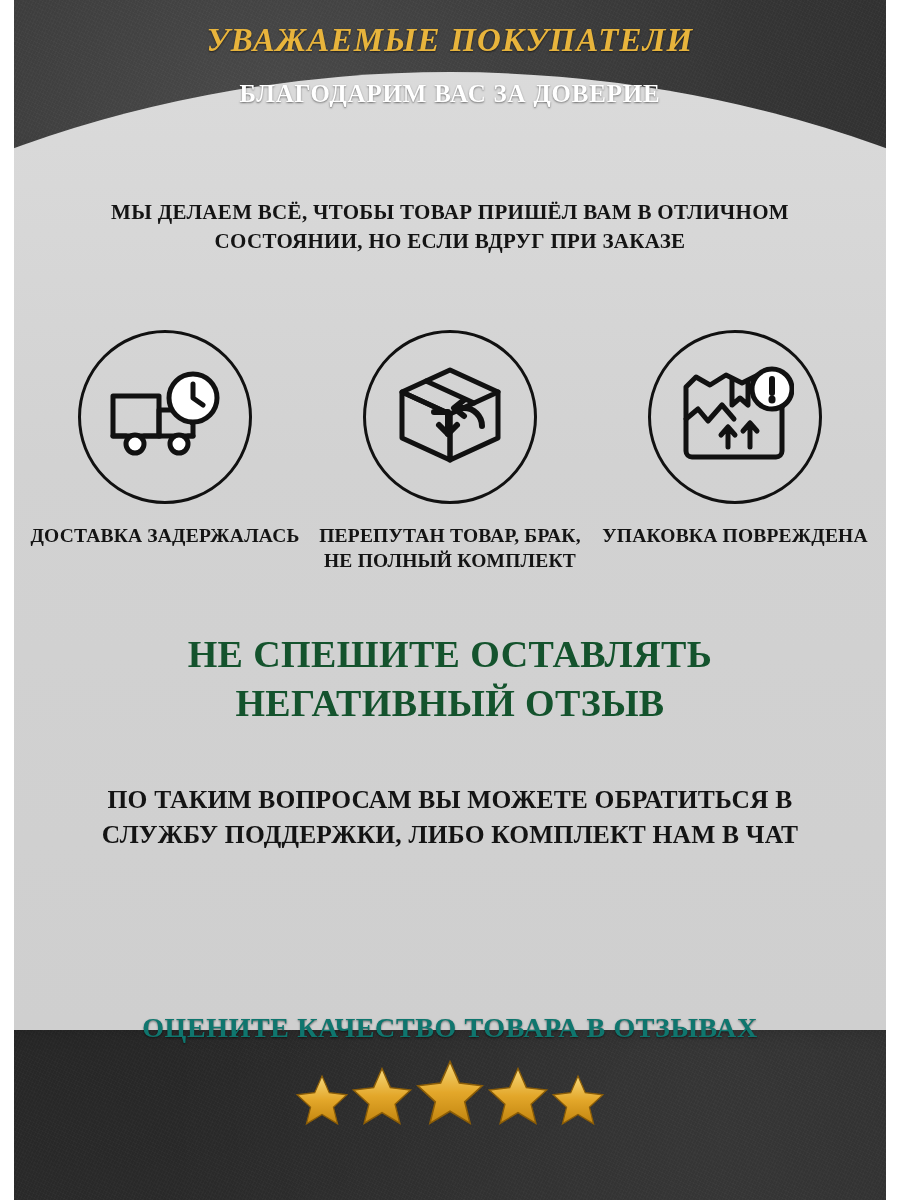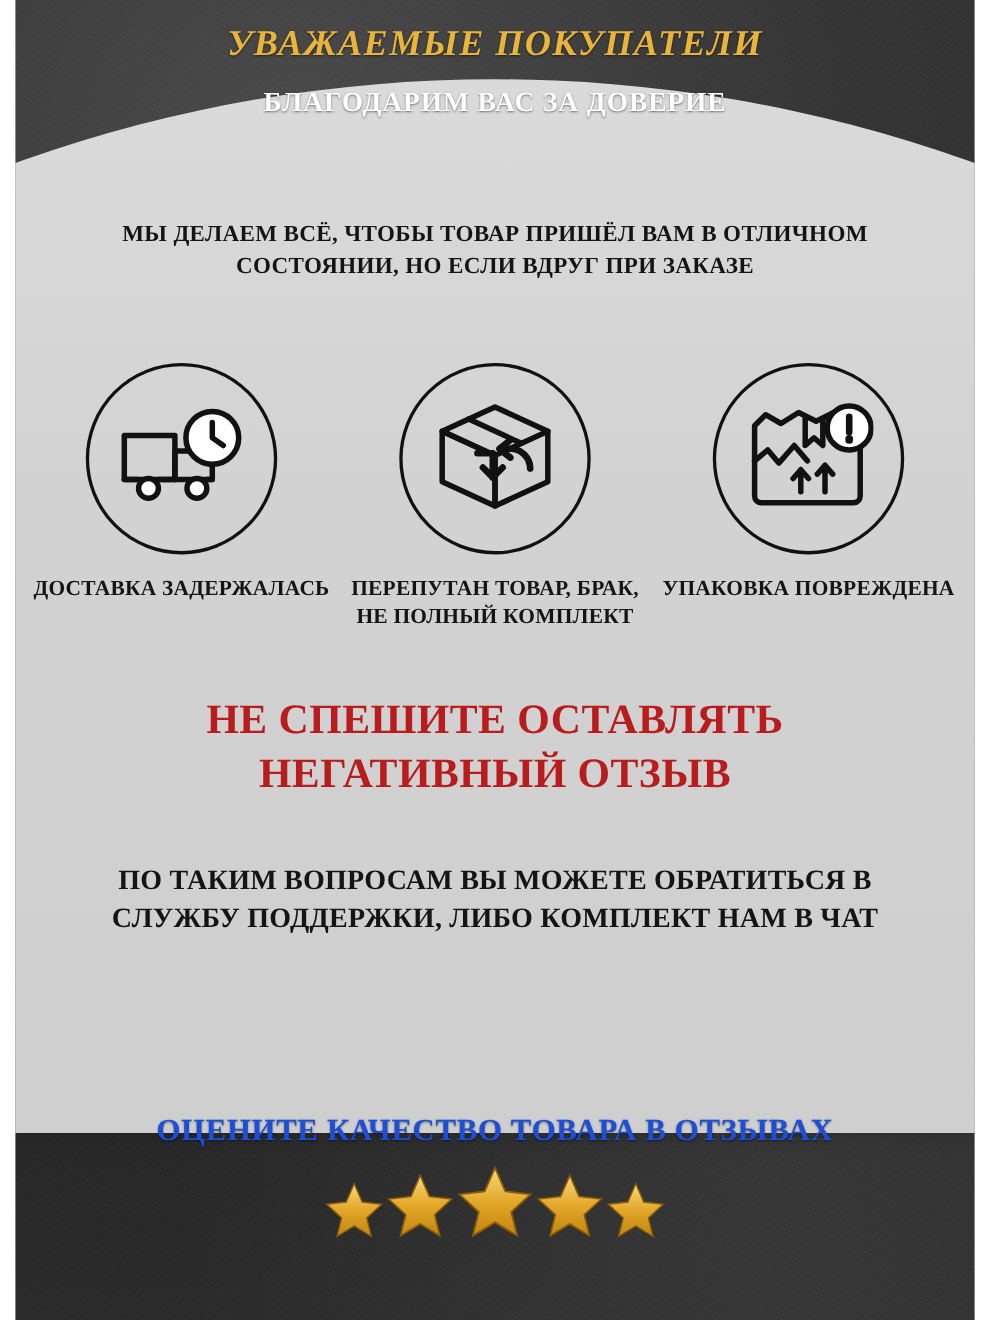--- a/index.html
+++ b/index.html
@@ -131,21 +131,21 @@
   .headline {
     position: absolute;
     top: 630px;
     left: 50px;
     right: 50px;
     text-align: center;
     font-size: 38px;
     font-weight: bold;
     line-height: 1.3;
     letter-spacing: 0.4px;
-    color: #b91c1c;
+    color: #14532d;
     z-index: 6;
   }
 
   
   .support {
     position: absolute;
     top: 782px;
     left: 50px;
     right: 50px;
     text-align: center;
@@ -166,21 +166,21 @@
     height: 215px;
     z-index: 7;
     text-align: center;
   }
   .footer-title {
     padding-top: 25px;
     font-size: 28px;
     font-weight: bold;
     line-height: 1.32;
     letter-spacing: 0.6px;
-    color: #1d4ed8;
+    color: #0f766e;
     text-shadow: 0 1px 2px rgba(0,0,0,0.5);
   }
   .stars {
     margin-top: 12px;
     display: flex;
     justify-content: center;
     align-items: flex-end;
     gap: 2px;
   }
   .star {

